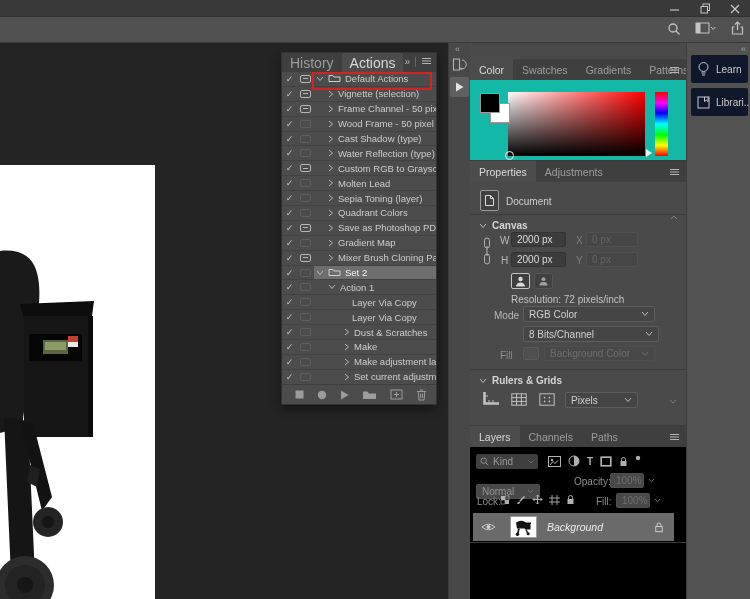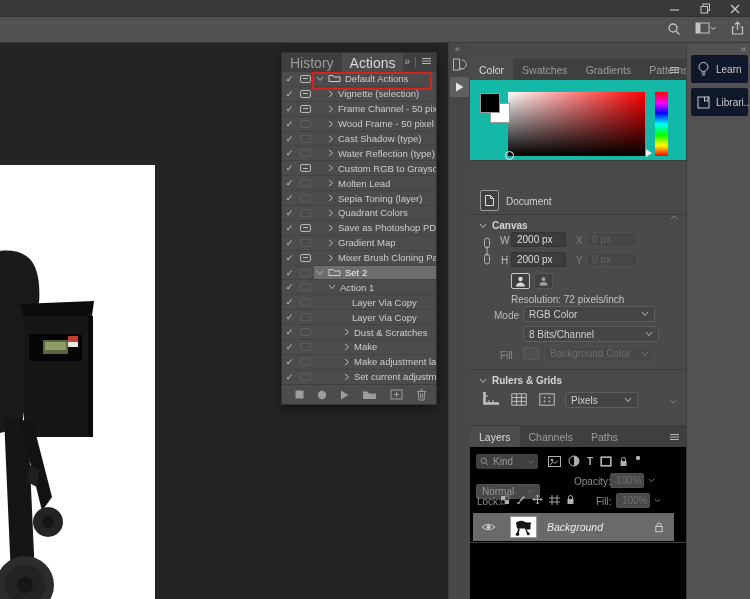--- a/index.html
+++ b/index.html
@@ -552,20 +552,29 @@
     <div class="fgswatch"></div>
     <div class="bgswatch"></div>
     <div class="sbbox">
       <div class="sb-picker"></div>
     </div>
     <div class="huestrip"></div>
     <div class="huearrow"></div>
   </div>
 
   <div class="abs props-panel">
+    <div class="tabbar">
+      <span class="panelmenu"><svg width="11" height="8">
+            <line x1="1" y1="1.5" x2="10" y2="1.5" stroke="#b5b5b5"></line>
+            <line x1="1" y1="4" x2="10" y2="4" stroke="#b5b5b5"></line>
+            <line x1="1" y1="6.5" x2="10" y2="6.5" stroke="#b5b5b5"></line>
+          </svg></span>
+    <div class="tab active">Properties</div>
+        <div class="tab">Adjustments</div>
+      </div>
     <div class="doc-badge">
       <svg width="11" height="13">
           <path d="M1.5,1.5 H6.5 L9.5,4.5 V11.5 H1.5 z" fill="none" stroke="#dcdcdc"></path>
           <path d="M6.5,1.5 V4.5 H9.5" fill="none" stroke="#dcdcdc"></path>
         </svg>
     </div>
     <span class="abs" style="left:36px;top:35px;color:#cfcfcf;">Document</span>
     <div class="divline" style="top:53px;"></div>
 
     <div class="abs chev-lbl" style="left:9px;top:59px;">

